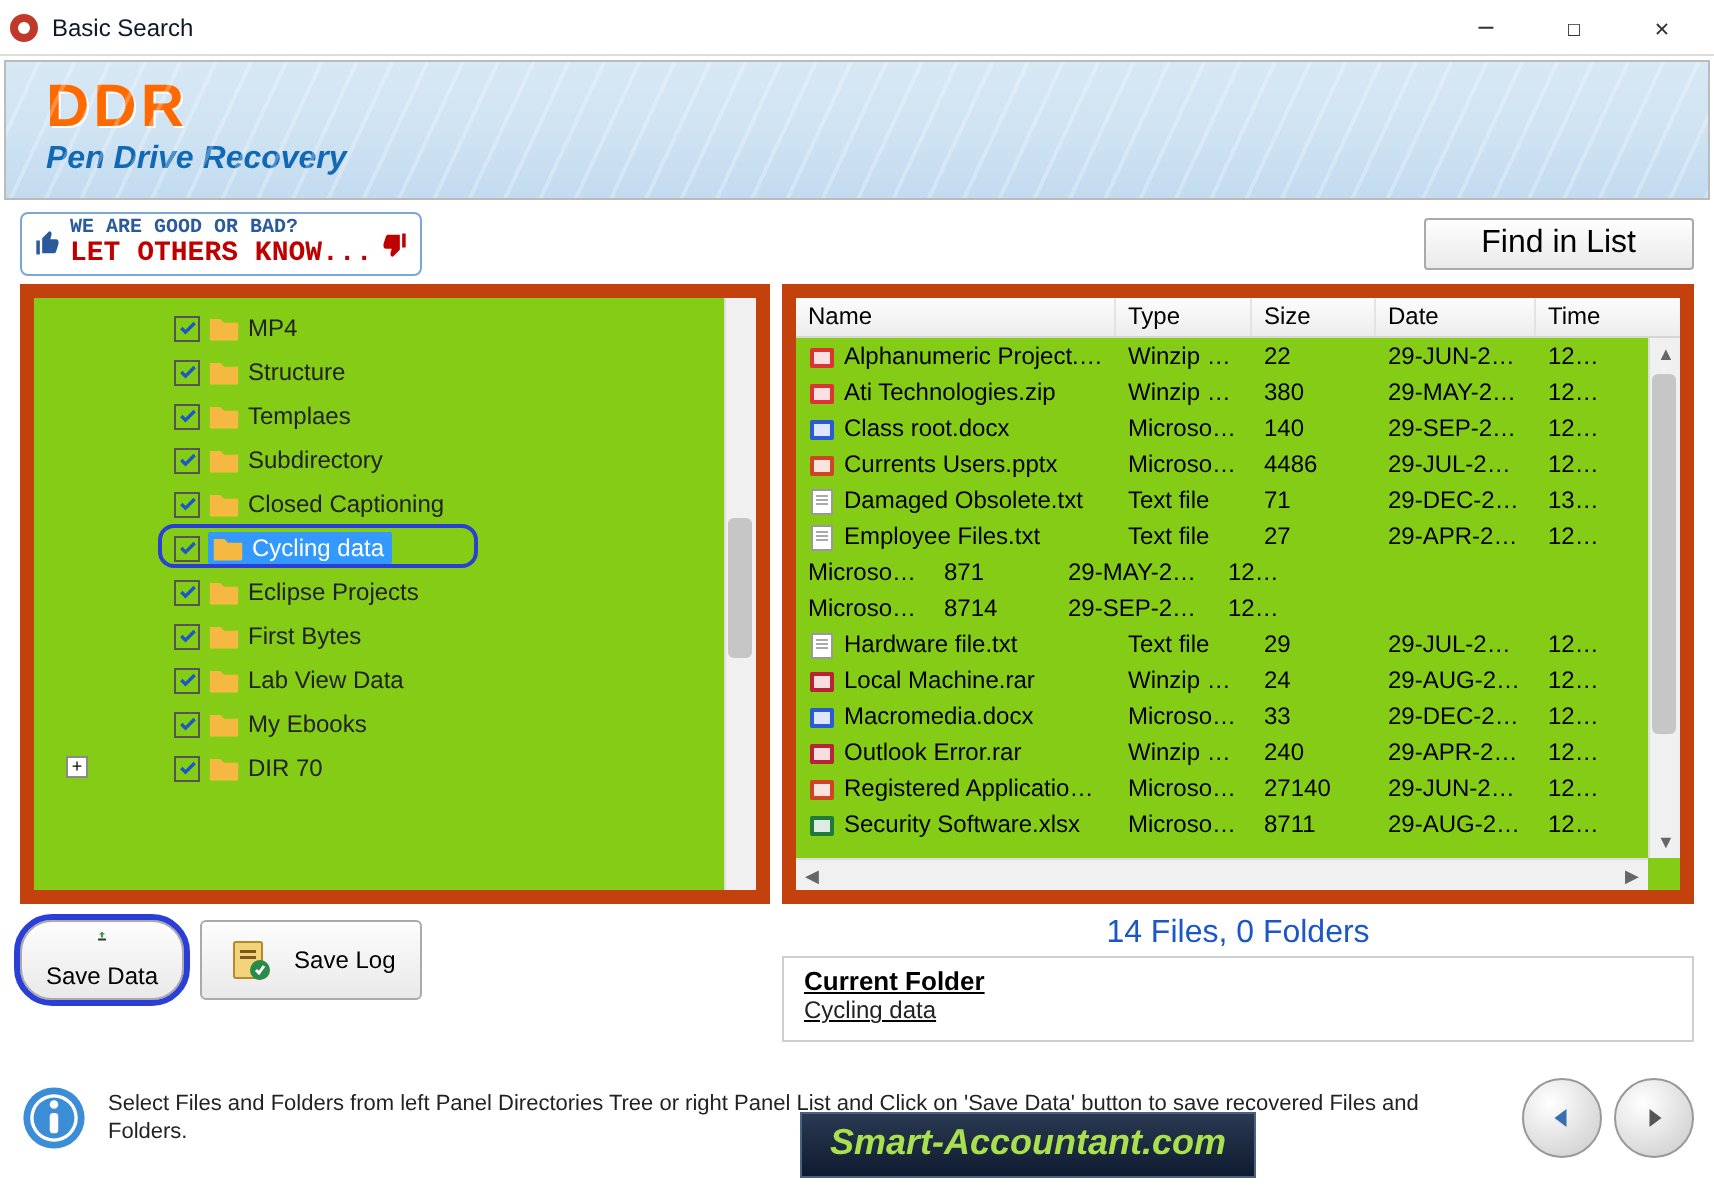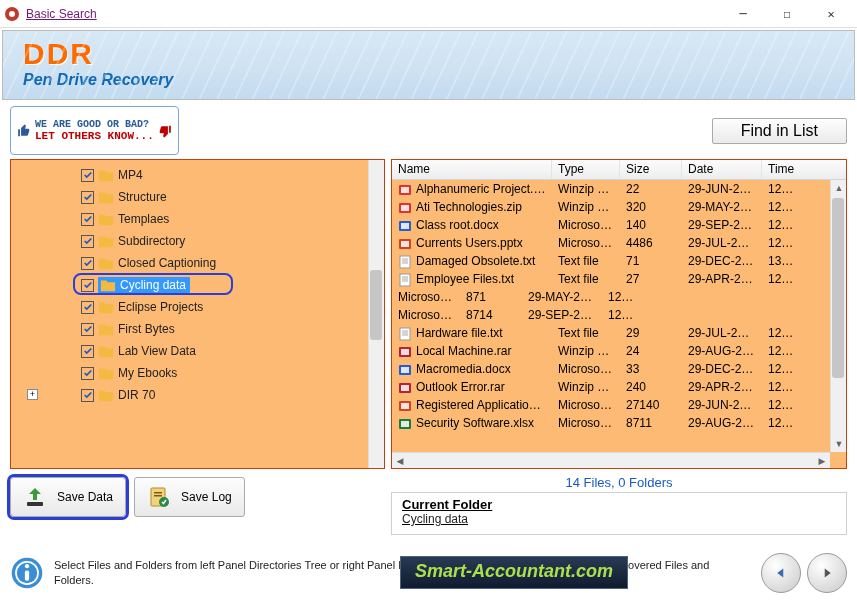--- a/index.html
+++ b/index.html
@@ -1,41 +1,41 @@
 <!DOCTYPE html>
 <html><head>
 <meta charset="utf-8">
 <style>
 * { box-sizing: border-box; margin: 0; padding: 0; }
 body { font-family: "Segoe UI", Tahoma, sans-serif; font-size: 12px; background: #fff; width: 857px; height: 601px; overflow: hidden; }
 
 
 .titlebar { height: 28px; background: #fff; border-bottom: 1px solid #ddd; display: flex; align-items: center; padding: 0 4px; }
 .titlebar .app-icon { width: 16px; height: 16px; margin-right: 6px; }
-.titlebar .title { flex: 1; font-size: 12px; color: #701a75; text-decoration: underline; }
+.titlebar .title { flex: 1; font-size: 12px; color: #0f172a; }
 .titlebar .win-btns { display: flex; }
 .titlebar .win-btn { width: 44px; height: 26px; display: flex; align-items: center; justify-content: center; cursor: pointer; color: #333; font-family: monospace; }
 
 
 .banner { height: 70px; background: linear-gradient(to bottom, #d8e8f5 0%, #cfe3f2 50%, #c3dbf0 100%); border: 1px solid #bbb; margin: 2px 2px 0 2px; padding: 8px 20px; position: relative; overflow: hidden; }
 .banner::after { content: ""; position: absolute; inset: 0; background: repeating-linear-gradient(115deg, rgba(255,255,255,0) 0 14px, rgba(255,255,255,.25) 14px 16px); pointer-events: none; }
 .brand-ddr { font-size: 30px; font-weight: 900; font-family: Arial Black, Arial, sans-serif; color: #ff6a00; text-shadow: 1px 1px #fff; line-height: 1; letter-spacing: 2px; }
 .brand-sub { font-size: 16px; font-weight: bold; color: #1169b5; font-style: italic; margin-top: 2px; }
 
 
 .toprow { display: flex; align-items: center; padding: 6px 10px 4px; gap: 8px; }
-.feedback-box { border: 1px solid #7aa8d6; border-radius: 4px; padding: 12px 6px; display: flex; align-items: center; gap: 4px; background: #fff; cursor: pointer; }
+.feedback-box { border: 1px solid #7aa8d6; border-radius: 4px; padding: 2px 6px; display: flex; align-items: center; gap: 4px; background: #fff; cursor: pointer; }
 .feedback-text1 { font-family: "Courier New", monospace; font-size: 10px; font-weight: bold; color: #2a5a9a; line-height: 1.1; }
-.feedback-text2 { font-family: "Courier New", monospace; font-size: 11px; font-weight: bold; color: #c00000; line-height: 1.1; }
+.feedback-text2 { font-family: "Courier New", monospace; font-size: 14px; font-weight: bold; color: #c00000; line-height: 1.1; }
 .spacer { flex: 1; }
 .find-btn { border: 1px solid #aaa; background: linear-gradient(#fefefe,#eaeaea); padding: 3px 28px; cursor: pointer; font-size: 16px; border-radius: 2px; }
 
 
 .main-wrap { display: flex; gap: 6px; padding: 0 10px; height: 310px; }
-.panel { border: 1px solid #c2410c; background: #fdba74; position: relative; }
+.panel { border: 7px solid #c2410c; background: #84cc16; position: relative; }
 .tree-panel { width: 375px; overflow: hidden; }
 .list-panel { flex: 1; overflow: hidden; display: flex; flex-direction: column; }
 
 
 .tree-rows { padding: 4px 0 0 40px; }
 .tree-row { display: flex; align-items: center; height: 22px; gap: 4px; position: relative; padding-left: 30px; }
 .tree-chk { width: 13px; height: 13px; border: 1px solid #555; display: flex; align-items: center; justify-content: center; cursor: pointer; }
 .tree-chk svg { width: 10px; height: 10px; }
 .folder-ico { width: 16px; height: 14px; }
 .tree-label { font-size: 12px; color: #222; }
@@ -57,25 +57,25 @@
 .file-ico { width: 14px; height: 14px; margin-right: 4px; flex-shrink: 0; display: inline-block; vertical-align: middle; }
 .list-vscroll { position: absolute; right: 0; top: 0; bottom: 16px; width: 16px; background: #f0f0f0; border-left: 1px solid #ddd; }
 .list-hscroll { position: absolute; left: 0; right: 16px; bottom: 0; height: 16px; background: #f0f0f0; border-top: 1px solid #ddd; }
 .scroll-arrow { width: 16px; height: 16px; display: flex; align-items: center; justify-content: center; font-size: 9px; color: #666; cursor: pointer; }
 .vthumb { position: absolute; right: 2px; width: 12px; background: #c6c6c6; border-radius: 3px; }
 
 
 .below { display: flex; gap: 6px; padding: 4px 10px 0; }
 .btn-row { width: 375px; display: flex; gap: 8px; padding-top: 4px; }
 .big-btn { border: 1px solid #aaa; background: linear-gradient(#fdfdfd,#e9e9e9); border-radius: 3px; display: flex; align-items: center; gap: 10px; padding: 4px 12px; height: 40px; cursor: pointer; }
-.big-btn.hl { outline: 3px solid #2b3fd6; border-radius: 4px; }
+.big-btn.hl { outline: 3px solid #2b3fd6; border-radius: 16px; flex-direction: column; }
 .big-btn .lbl { font-size: 12px; }
 .big-btn svg { width: 24px; height: 24px; }
 .cur-box { flex: 1; }
-.count-line { color: #1b57c9; font-size: 13px; text-align: center; padding: 2px; }
+.count-line { color: #1b57c9; font-size: 16px; text-align: center; padding: 2px; }
 .cur-inner { border: 1px solid #cfcfcf; padding: 4px 10px 8px; text-decoration: underline; }
 .cur-title { font-weight: bold; font-size: 13px; }
 .cur-val { font-size: 12px; color: #222; }
 
 
 .footer { display: flex; align-items: center; gap: 10px; padding: 10px 10px 0; margin-top: 8px; }
 .info-ico { width: 34px; height: 34px; flex-shrink: 0; }
 .info-text { flex: 1; font-size: 11px; color: #222; line-height: 1.35; }
 .nav-btns { display: flex; gap: 6px; }
 .nav-btn { width: 40px; height: 40px; border-radius: 50%; background: radial-gradient(circle at 35% 30%, #fff, #c9c9c9); border: 1px solid #999; display: flex; align-items: center; justify-content: center; cursor: pointer; }
@@ -283,21 +283,21 @@
           <div class="cell col-size">22</div>
           <div class="cell col-date">29-JUN-2023</div>
           <div class="cell col-time">12:57</div>
         </div>
         <div class="list-row">
           <div class="cell col-name"><svg class="file-ico" viewBox="0 0 14 14">
               <rect x="1" y="2" width="12" height="10" rx="1" fill="#d33"></rect>
               <rect x="3" y="4" width="8" height="6" fill="#fff" opacity=".85"></rect>
             </svg>Ati Technologies.zip</div>
           <div class="cell col-type">Winzip File</div>
-          <div class="cell col-size">320</div>
+          <div class="cell col-size">380</div>
           <div class="cell col-date">29-MAY-2023</div>
           <div class="cell col-time">12:49</div>
         </div>
         <div class="list-row">
           <div class="cell col-name"><svg class="file-ico" viewBox="0 0 14 14">
               <rect x="1" y="2" width="12" height="10" rx="1" fill="#2a5bd7"></rect>
               <rect x="3" y="4" width="8" height="6" fill="#fff" opacity=".85"></rect>
             </svg>Class root.docx</div>
           <div class="cell col-type">Microsoft...</div>
           <div class="cell col-size">140</div>

